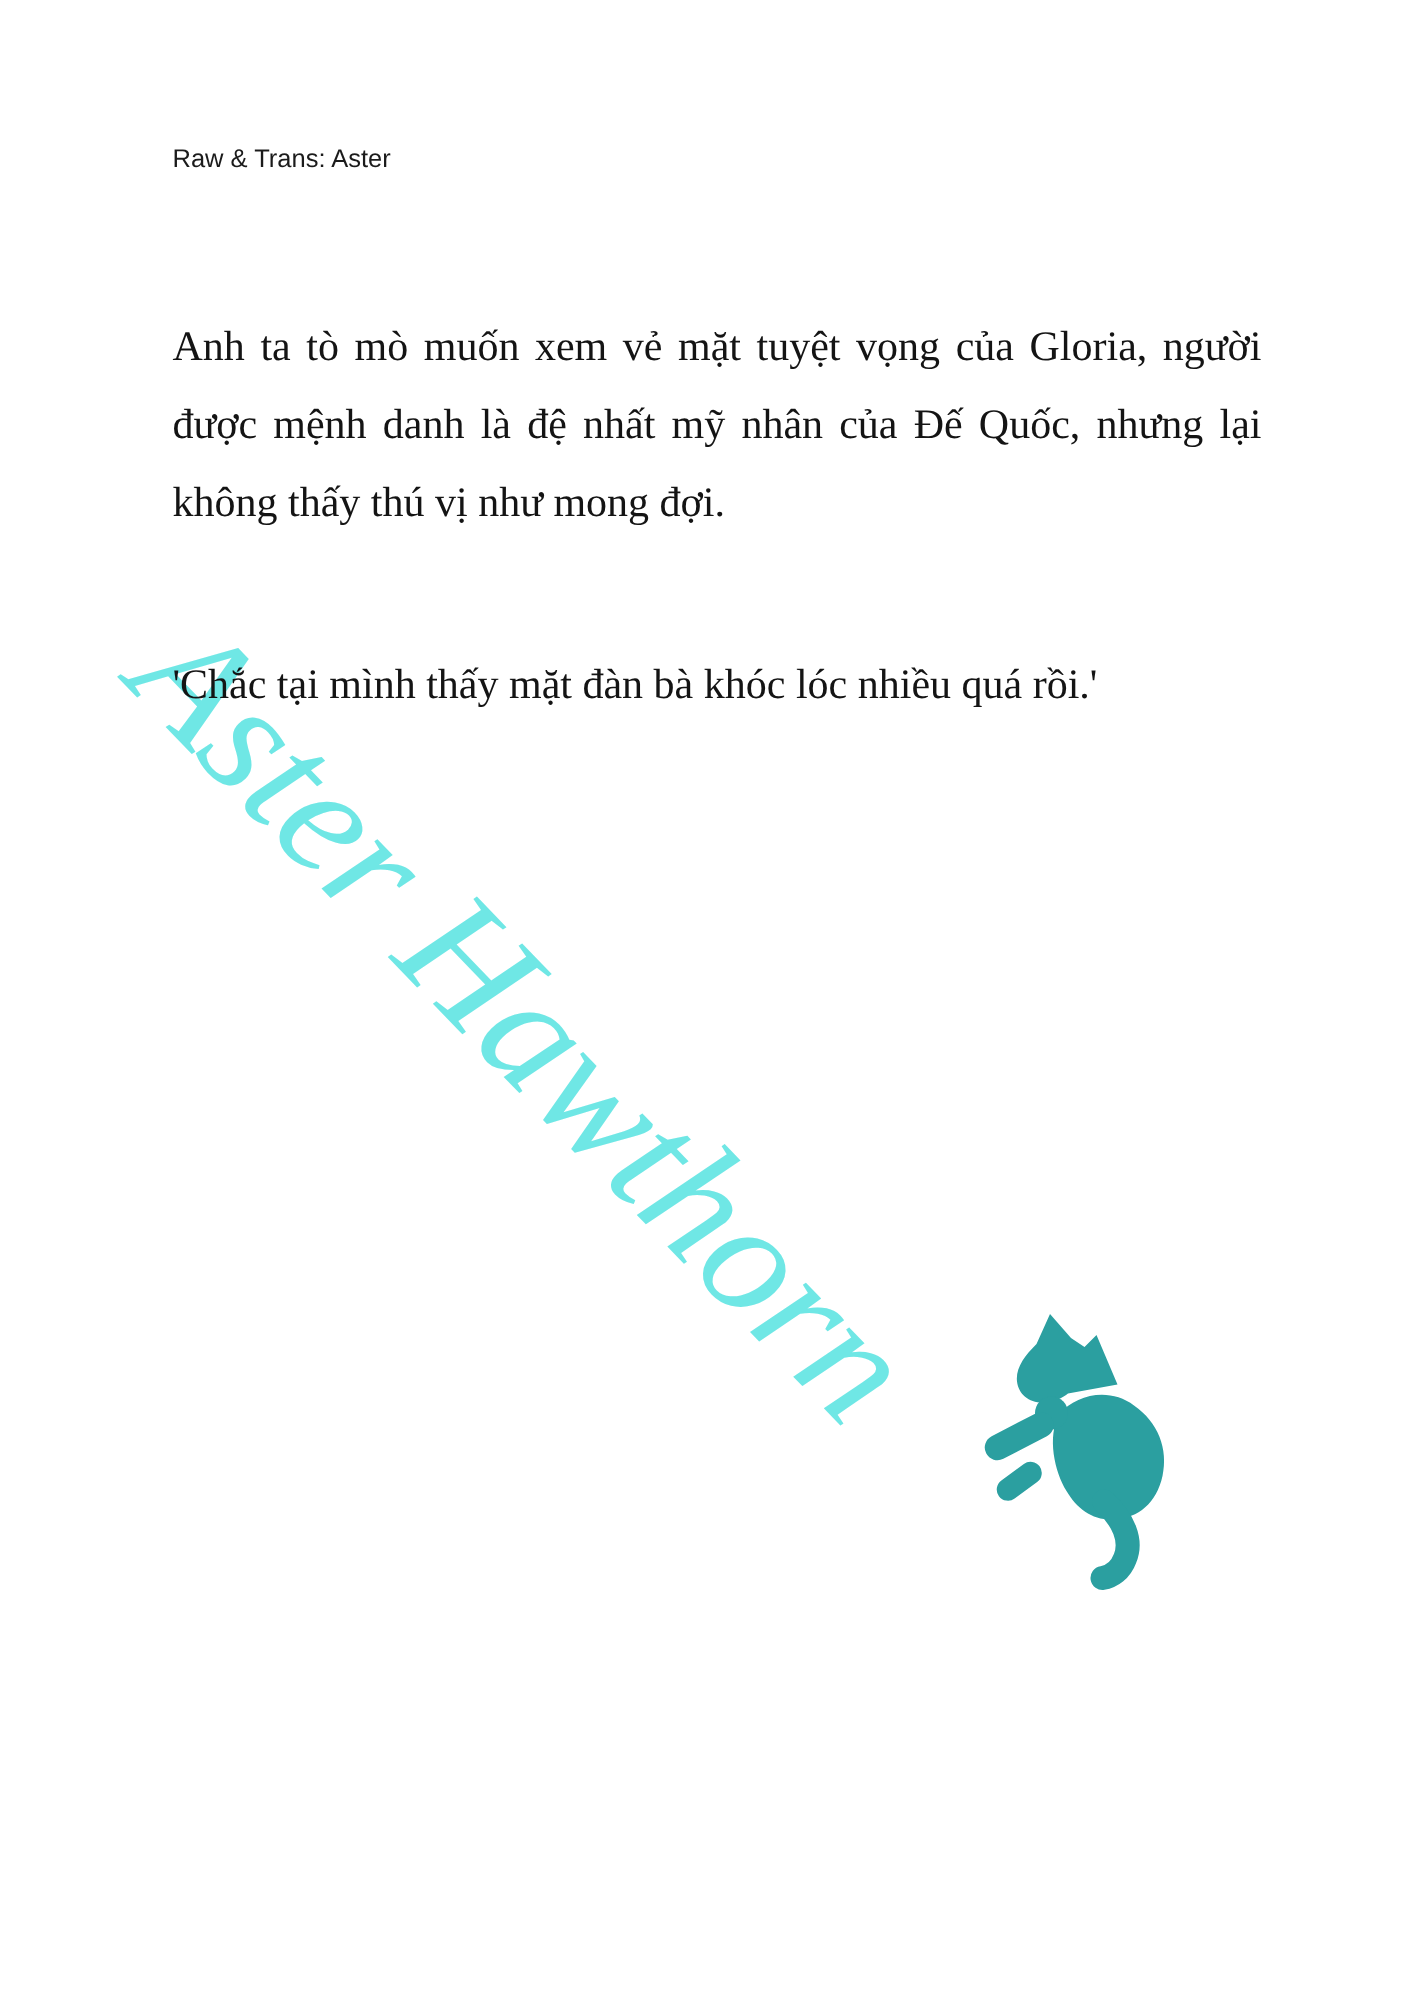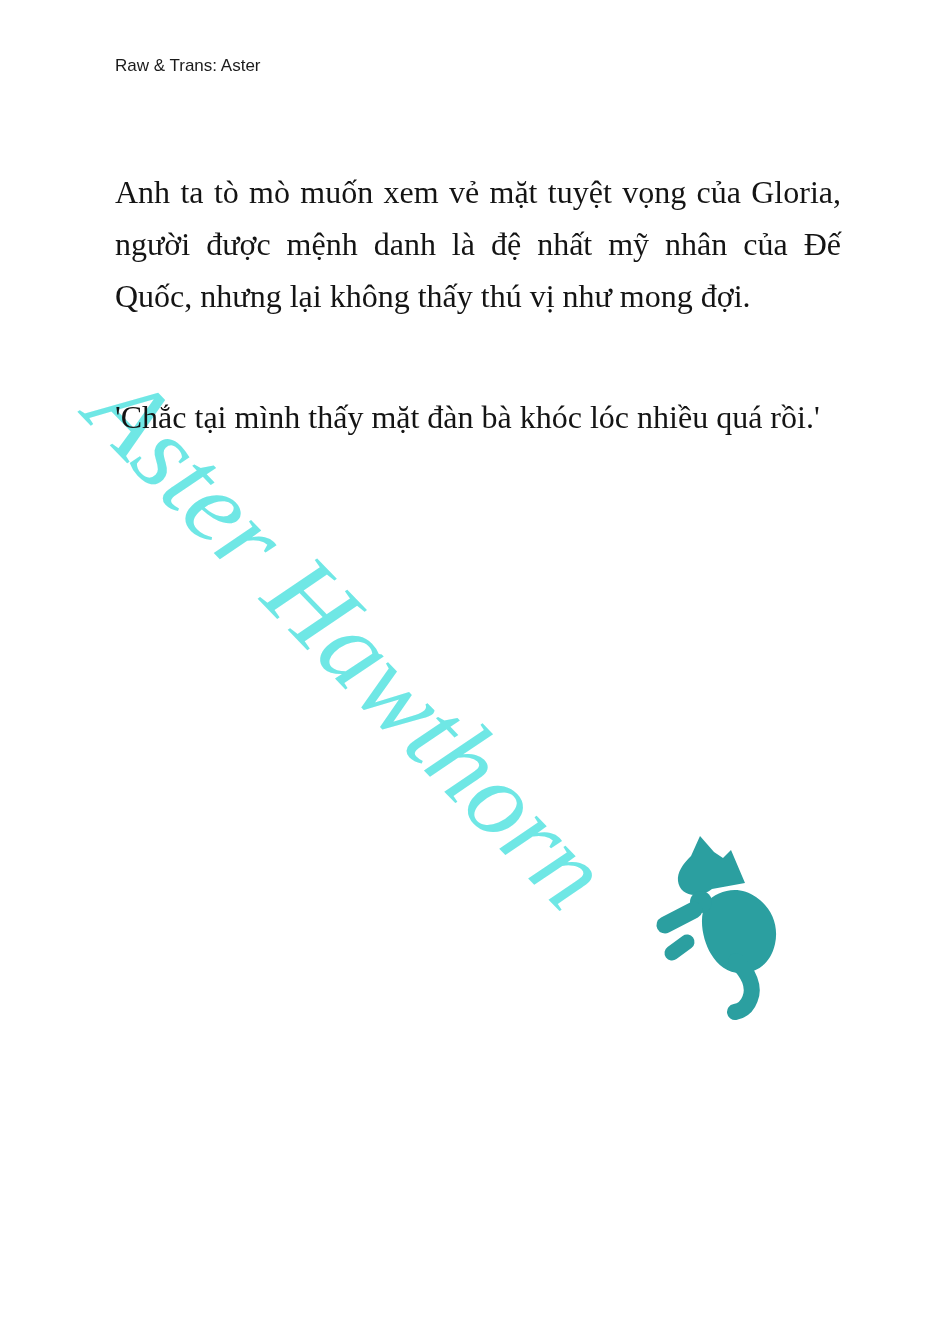--- a/index.html
+++ b/index.html
@@ -2,20 +2,21 @@
 <html><head>
 <meta charset="utf-8">
 <style>
   html, body { margin: 0; padding: 0; background: #ffffff; }
   .page {
     position: relative;
     width: 950px;
     height: 1036px;
     background: #ffffff;
     overflow: hidden;
+    margin-top: 40px;
   }
   .header {
     position: absolute;
     left: 115px;
     top: 56px;
     font-family: "Liberation Sans", sans-serif;
     font-size: 17px;
     color: #1b1b1b;
     z-index: 3;
   }
@@ -42,21 +43,21 @@
     height: 200px;
     z-index: 2;
   }
   .content {
     position: absolute;
     left: 115px;
     top: 166px;
     width: 726px;
     z-index: 3;
     font-family: "Liberation Serif", "DejaVu Serif", serif;
-    font-size: 32px;
+    font-size: 28px;
     line-height: 52px;
     color: #141414;
     text-align: justify;
   }
   .content p { margin: 0 0 69px 0; }
   .logo {
     position: absolute;
     left: 14px;
     top: 1289px;
     z-index: 3;

